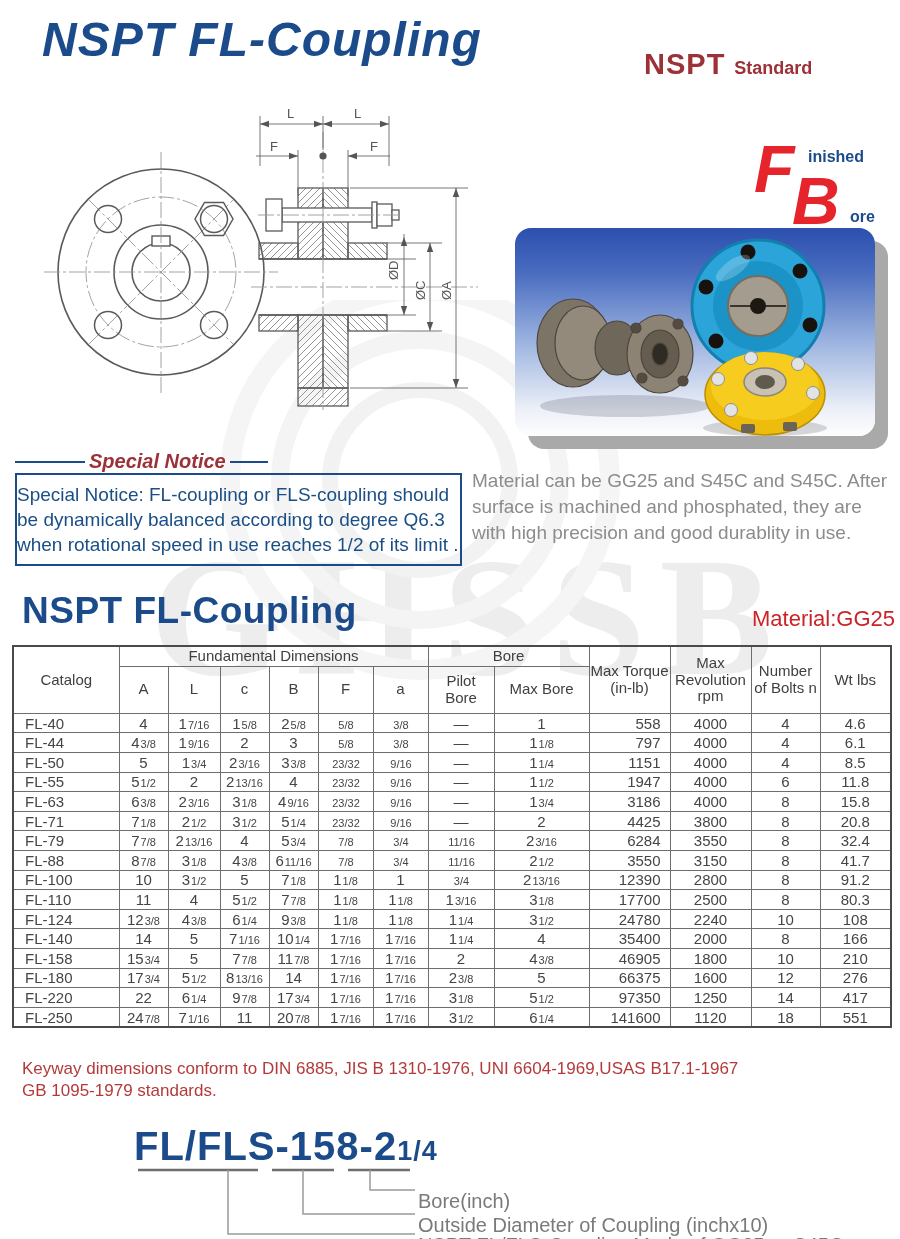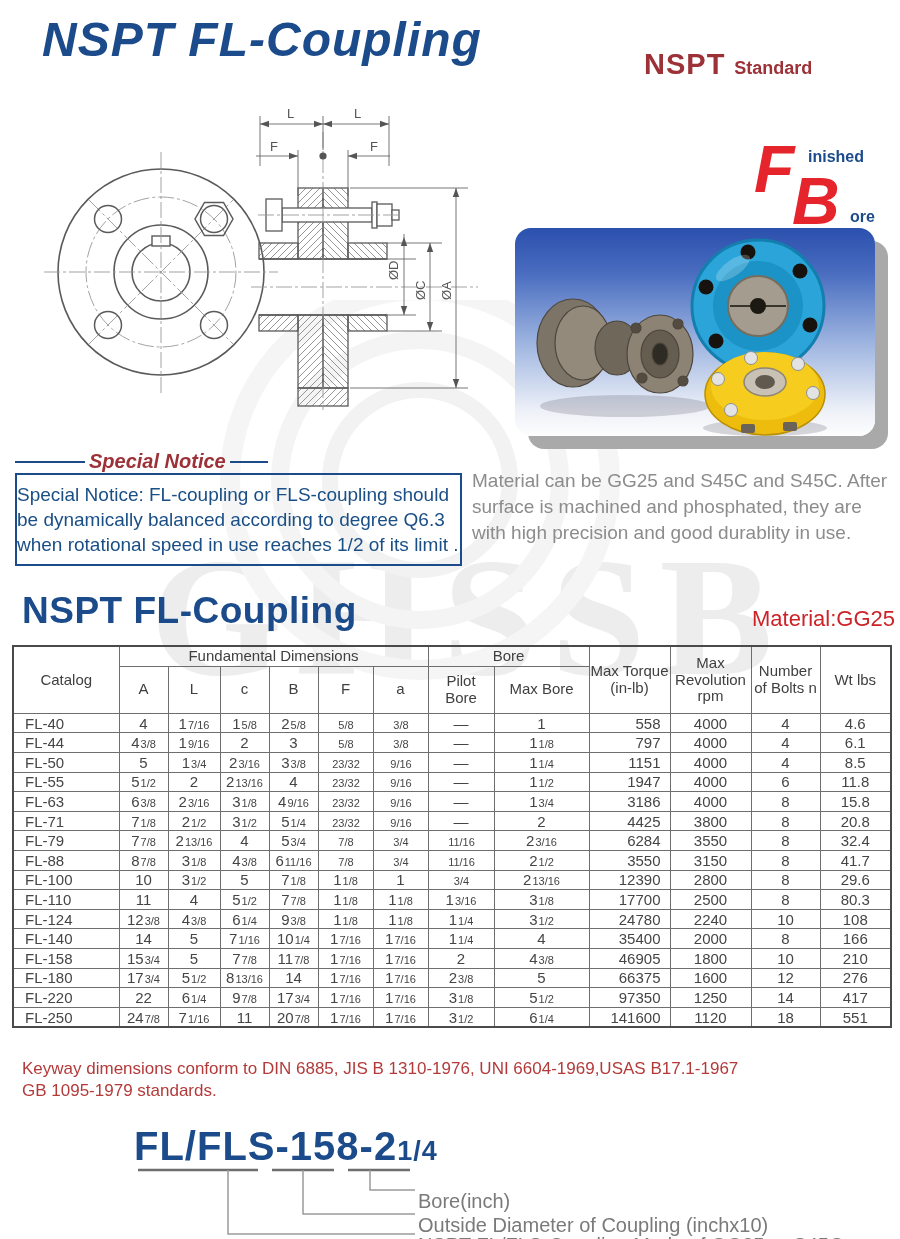--- a/index.html
+++ b/index.html
@@ -418,21 +418,21 @@
             <td>3<span class="fr">1/2</span></td>
             <td>5</td>
             <td>7<span class="fr">1/8</span></td>
             <td>1<span class="fr">1/8</span></td>
             <td>1</td>
             <td><span class="fr">3/4</span></td>
             <td>2<span class="fr">13/16</span></td>
             <td class="c-tq">12390</td>
             <td>2800</td>
             <td>8</td>
-            <td>29.6</td>
+            <td>91.2</td>
           </tr>
           <tr>
             <td class="c-cat">FL-110</td>
             <td>11</td>
             <td>4</td>
             <td>5<span class="fr">1/2</span></td>
             <td>7<span class="fr">7/8</span></td>
             <td>1<span class="fr">1/8</span></td>
             <td>1<span class="fr">1/8</span></td>
             <td>1<span class="fr">3/16</span></td>

